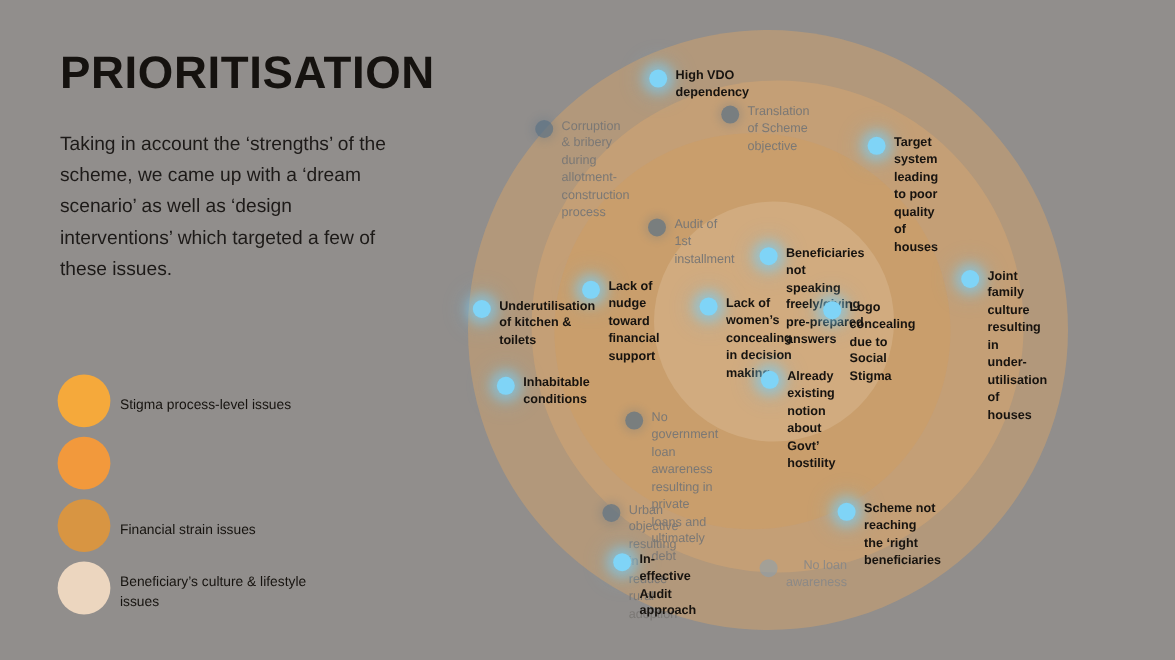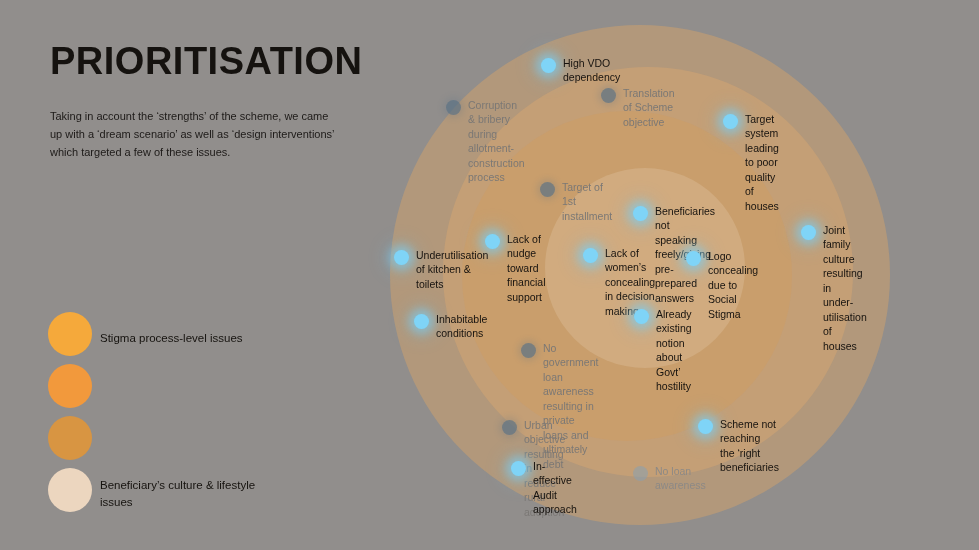--- a/index.html
+++ b/index.html
@@ -13,21 +13,21 @@
 
   
   #left{position:absolute;left:0;top:0;width:380px;height:550px;}
   #title{
     position:absolute;left:50px;top:42px;
     font-size:38px;font-weight:bold;letter-spacing:.5px;
     color:#15120f;line-height:1.05;
   }
   #subtitle{
     position:absolute;left:50px;top:108px;width:290px;
-    font-size:11px;line-height:1.62;color:#1d1a18;
+    font-size:16px;line-height:1.62;color:#1d1a18;
   }
 
   #legend{position:absolute;left:48px;top:312px;width:300px;}
   .legend-row{position:relative;height:52px;margin-bottom:0;}
   .legend-dot{
     position:absolute;left:0;top:0;width:44px;height:44px;border-radius:50%;
   }
   .legend-label{
     position:absolute;left:52px;top:50%;transform:translateY(-50%);
     font-size:11.5px;line-height:1.45;color:#16130f;width:190px;
@@ -52,44 +52,45 @@
   }
   .pt.off .dot{
     background:#5b7285;
     opacity:.72;
     box-shadow:0 0 7px 3px rgba(91,114,133,.30);
   }
   .pt .lbl{
     position:absolute;left:22px;top:-2px;
     font-size:10.5px;line-height:1.38;white-space:pre-line;
   }
-  .pt.on .lbl{color:#17130f;font-weight:400;}
+  .pt.on .lbl{color:#17130f;font-weight:700;}
   .pt.off .lbl{color:#7b7875;font-weight:400;}
   .pt.faint .dot{background:#89a1b2;opacity:.55;box-shadow:none;}
-  .pt.faint .lbl{color:#8c8986;}
+  .pt.faint .lbl{color:#8c8986;text-align:right;}
 </style>
 </head>
 <body style="background: rgb(145, 142, 140);">
 
 <div id="stage">
 
   <div id="left">
     <div id="title">PRIORITISATION</div>
     <div id="subtitle">Taking in account the ‘strengths’ of the scheme, we came up with a ‘dream scenario’ as well as ‘design interventions’ which targeted a few of these issues.</div>
 
     <div id="legend">
         <div class="legend-row">
           <div class="legend-dot" style="background: rgb(245, 169, 59);"></div>
           <div class="legend-label">Stigma process-level issues</div>
         </div>
         <div class="legend-row">
           <div class="legend-dot" style="background: rgb(242, 153, 60);"></div>
         </div>
         <div class="legend-row">
           <div class="legend-dot" style="background: rgb(216, 149, 66);"></div>
+          <div class="legend-label">Financial strain issues</div>
         </div>
         <div class="legend-row">
           <div class="legend-dot" style="background: rgb(236, 214, 191);"></div>
           <div class="legend-label">Beneficiary’s culture &amp; lifestyle issues</div>
         </div>
       </div>
   </div>
 
   <div id="venn">
       <div class="blob" style="left: 390px; top: 25px; width: 500px; height: 500px; background: rgb(224, 167, 101); opacity: 0.42;"></div>
@@ -113,21 +114,21 @@
 construction process</span>
       </div>
       <div class="pt on" style="left: 723px; top: 114px;">
         <span class="dot"></span>
         <span class="lbl">Target system leading
 to poor quality of
 houses</span>
       </div>
       <div class="pt off" style="left: 540px; top: 182px;">
         <span class="dot"></span>
-        <span class="lbl">Target of 1st
+        <span class="lbl">Audit of 1st
 installment</span>
       </div>
       <div class="pt on" style="left: 633px; top: 206px;">
         <span class="dot"></span>
         <span class="lbl">Beneficiaries not
 speaking freely/giving
 pre-prepared answers</span>
       </div>
       <div class="pt on" style="left: 801px; top: 225px;">
         <span class="dot"></span>

